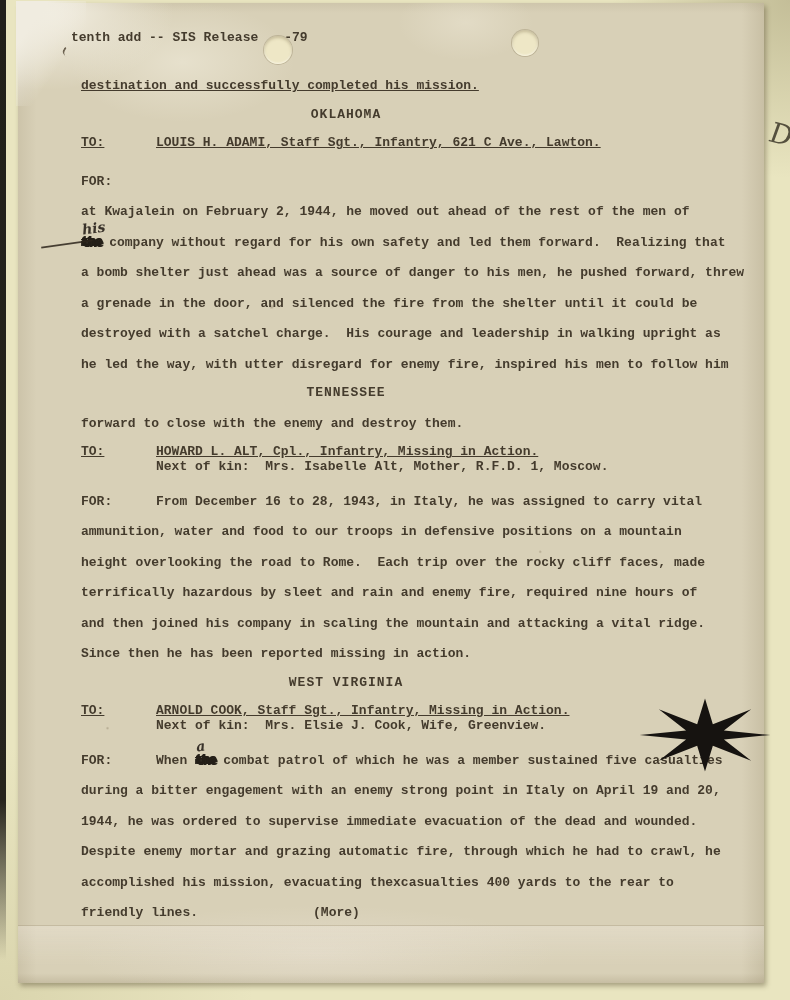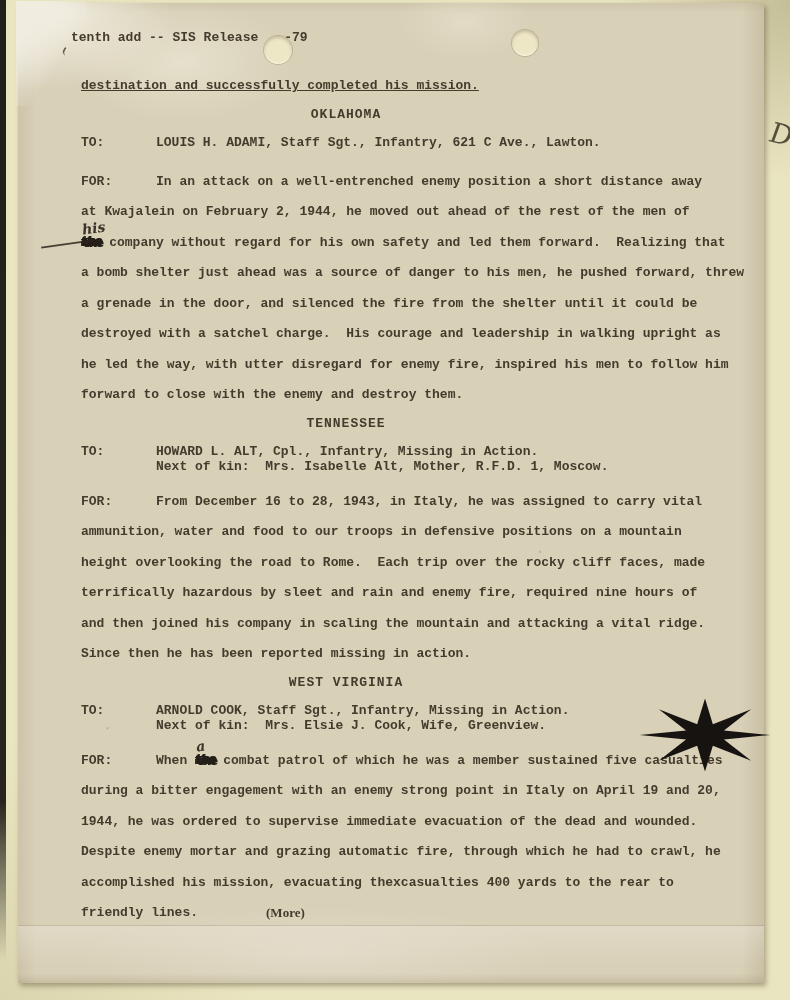--- a/index.html
+++ b/index.html
@@ -38,25 +38,25 @@
   
   .textcol{position:absolute;left:0;top:0;width:100%;padding:19px 18px 0 63px;box-sizing:border-box;
     color:#443b2d;font-size:13px;font-weight:700;}
   .line{display:flex;align-items:center;height:30.5px;white-space:pre;}
   .line .txt{white-space:pre;}
   .line .lbl{width:75px;flex:none;}
   .hdr{margin-left:-10px;}
   .hole-gap{display:inline-block;width:26px;}
   .gap-lg{margin-top:18px;text-decoration:underline;}
   .head{width:530px;justify-content:center;margin-top:-2px;letter-spacing:1px;}
-  .row-to{margin-top:-2px;}
+  .row-to{margin-top:-2px;text-decoration:underline;}
   .nok{height:15px;margin-top:-8px;}
   .row-for{margin-top:8px;}
   .nok + .row-for{margin-top:12px;}
-  .more{margin-left:68px;font-family:Liberation Serif, serif;}
+  .more{margin-left:115px;}
   
   .blot{position:relative;display:inline-block;color:#241f18;letter-spacing:-1px;
     text-shadow:1px 1px 0 #241f18,-1px 0 0 #241f18,0 -1px 0 #241f18,2px 1px 0 #2b261d,1px -1px 0 #241f18;
     background:linear-gradient(transparent 38%, rgba(36,31,24,.9) 38%, rgba(36,31,24,.9) 72%, transparent 72%);}
   .blot .above{position:absolute;left:1px;top:-15px;font-family:"DejaVu Serif",serif;font-style:italic;
     font-weight:700;font-size:14px;letter-spacing:0;color:#39322a;text-shadow:none;background:none;
     transform:rotate(-7deg);}
   .blot-edge::before{content:"";position:absolute;left:-40px;top:55%;width:52px;
     border-top:2.5px solid rgba(45,37,27,.85);transform:rotate(-8deg);}
   
@@ -87,29 +87,29 @@
     <div class="textcol">
       <div class="line hdr">
         <span class="txt">tenth add -- SIS Release</span><span class="hole-gap"></span><span class="txt">-79</span>
       </div>
       <div class="line gap-lg">
         <span class="txt">destination and successfully completed his mission.</span>
       </div>
 
     <div class="line head">OKLAHOMA</div>
         <div class="line row-to"><span class="txt lbl">TO:</span><span class="txt">LOUIS H. ADAMI, Staff Sgt., Infantry, 621 C Ave., Lawton.</span></div>
-        <div class="line row-for"><span class="txt lbl">FOR:</span><span class="txt">In an attack on a well-entrenched enemy position a short distance away</span></div>
+        <div class="line row-for"><span class="txt lbl">FOR:</span></div>
         <div class="line"><span class="txt">at Kwajalein on February 2, 1944, he moved out ahead of the rest of the men of</span></div>
         <div class="line"><span class="txt"><span class="blot blot-edge">the<span class="above">his</span></span> company without regard for his own safety and led them forward.  Realizing that</span></div>
         <div class="line"><span class="txt">a bomb shelter just ahead was a source of danger to his men, he pushed forward, threw</span></div>
         <div class="line"><span class="txt">a grenade in the door, and silenced the fire from the shelter until it could be</span></div>
         <div class="line"><span class="txt">destroyed with a satchel charge.  His courage and leadership in walking upright as</span></div>
         <div class="line"><span class="txt">he led the way, with utter disregard for enemy fire, inspired his men to follow him</span></div>
+        <div class="line head">TENNESSEE</div>
         <div class="line"><span class="txt">forward to close with the enemy and destroy them.</span></div>
-        <div class="line head">TENNESSEE</div>
         <div class="line row-to"><span class="txt lbl">TO:</span><span class="txt">HOWARD L. ALT, Cpl., Infantry, Missing in Action.</span></div>
         <div class="line nok"><span class="lbl"></span><span class="txt">Next of kin:  Mrs. Isabelle Alt, Mother, R.F.D. 1, Moscow.</span></div>
         <div class="line row-for"><span class="txt lbl">FOR:</span><span class="txt">From December 16 to 28, 1943, in Italy, he was assigned to carry vital</span></div>
         <div class="line"><span class="txt">ammunition, water and food to our troops in defensive positions on a mountain</span></div>
         <div class="line"><span class="txt">height overlooking the road to Rome.  Each trip over the rocky cliff faces, made</span></div>
         <div class="line"><span class="txt">terrifically hazardous by sleet and rain and enemy fire, required nine hours of</span></div>
         <div class="line"><span class="txt">and then joined his company in scaling the mountain and attacking a vital ridge.</span></div>
         <div class="line"><span class="txt">Since then he has been reported missing in action.</span></div>
         <div class="line head">WEST VIRGINIA</div>
         <div class="line row-to"><span class="txt lbl">TO:</span><span class="txt">ARNOLD COOK, Staff Sgt., Infantry, Missing in Action.</span></div>

